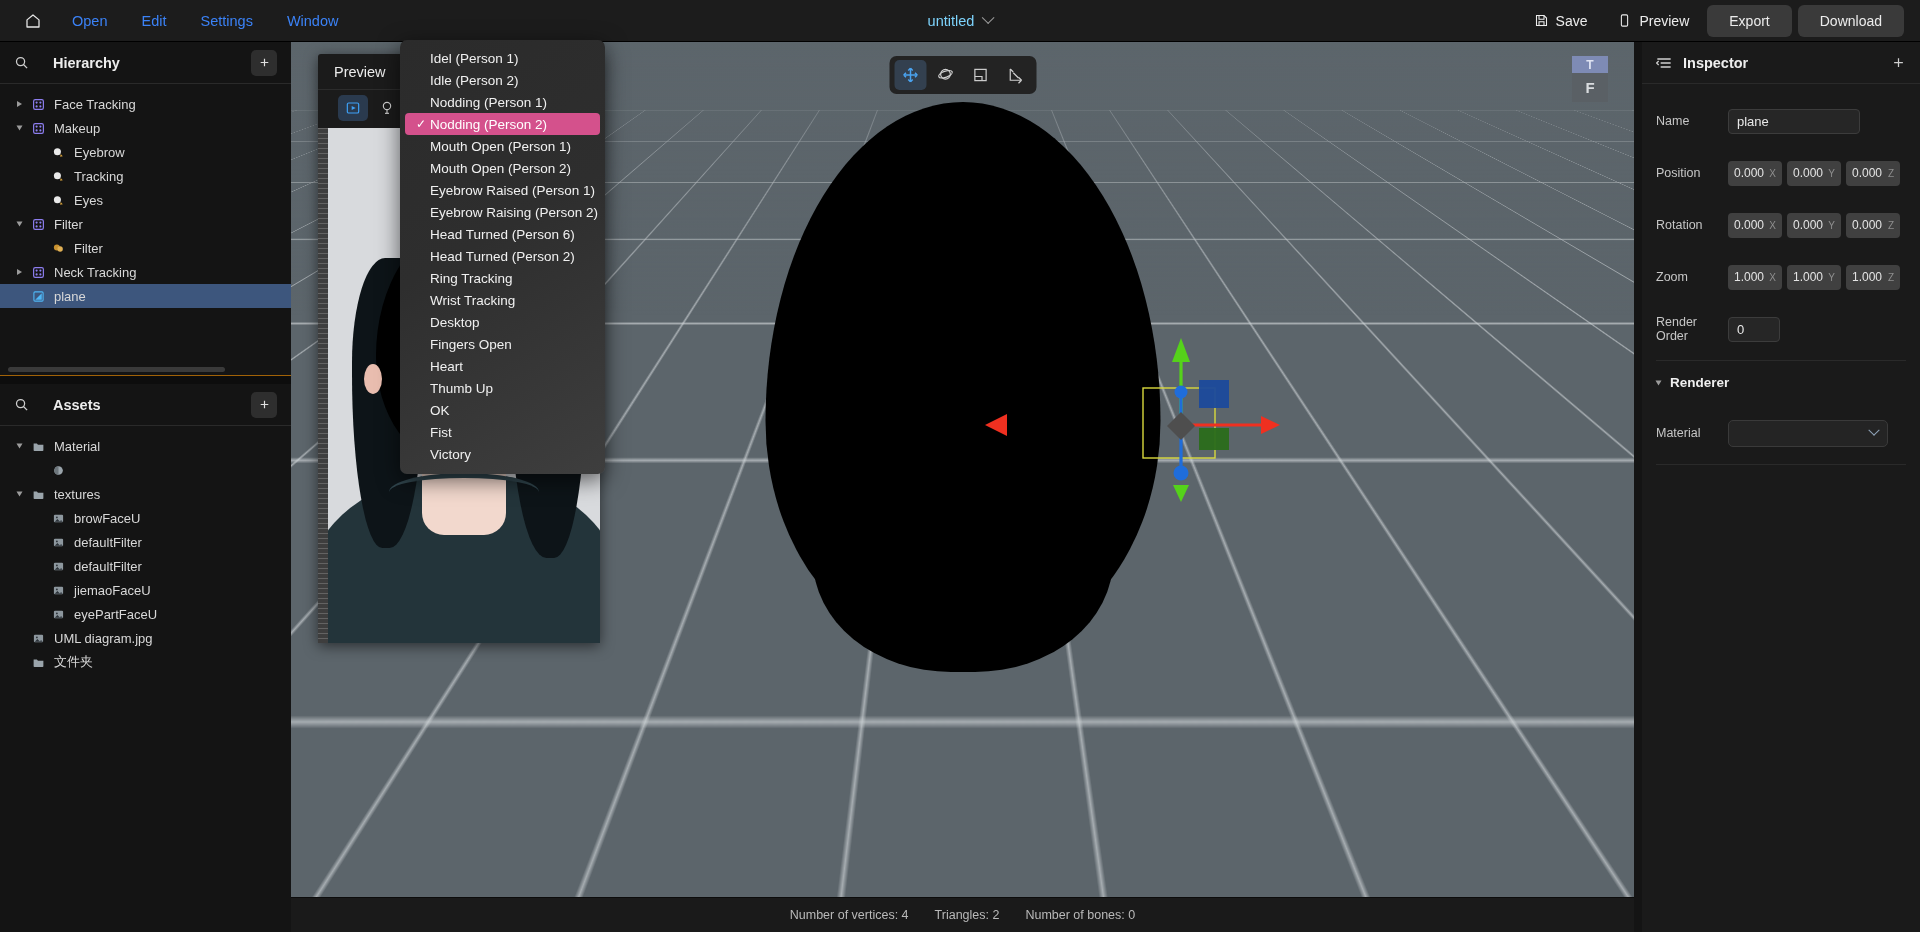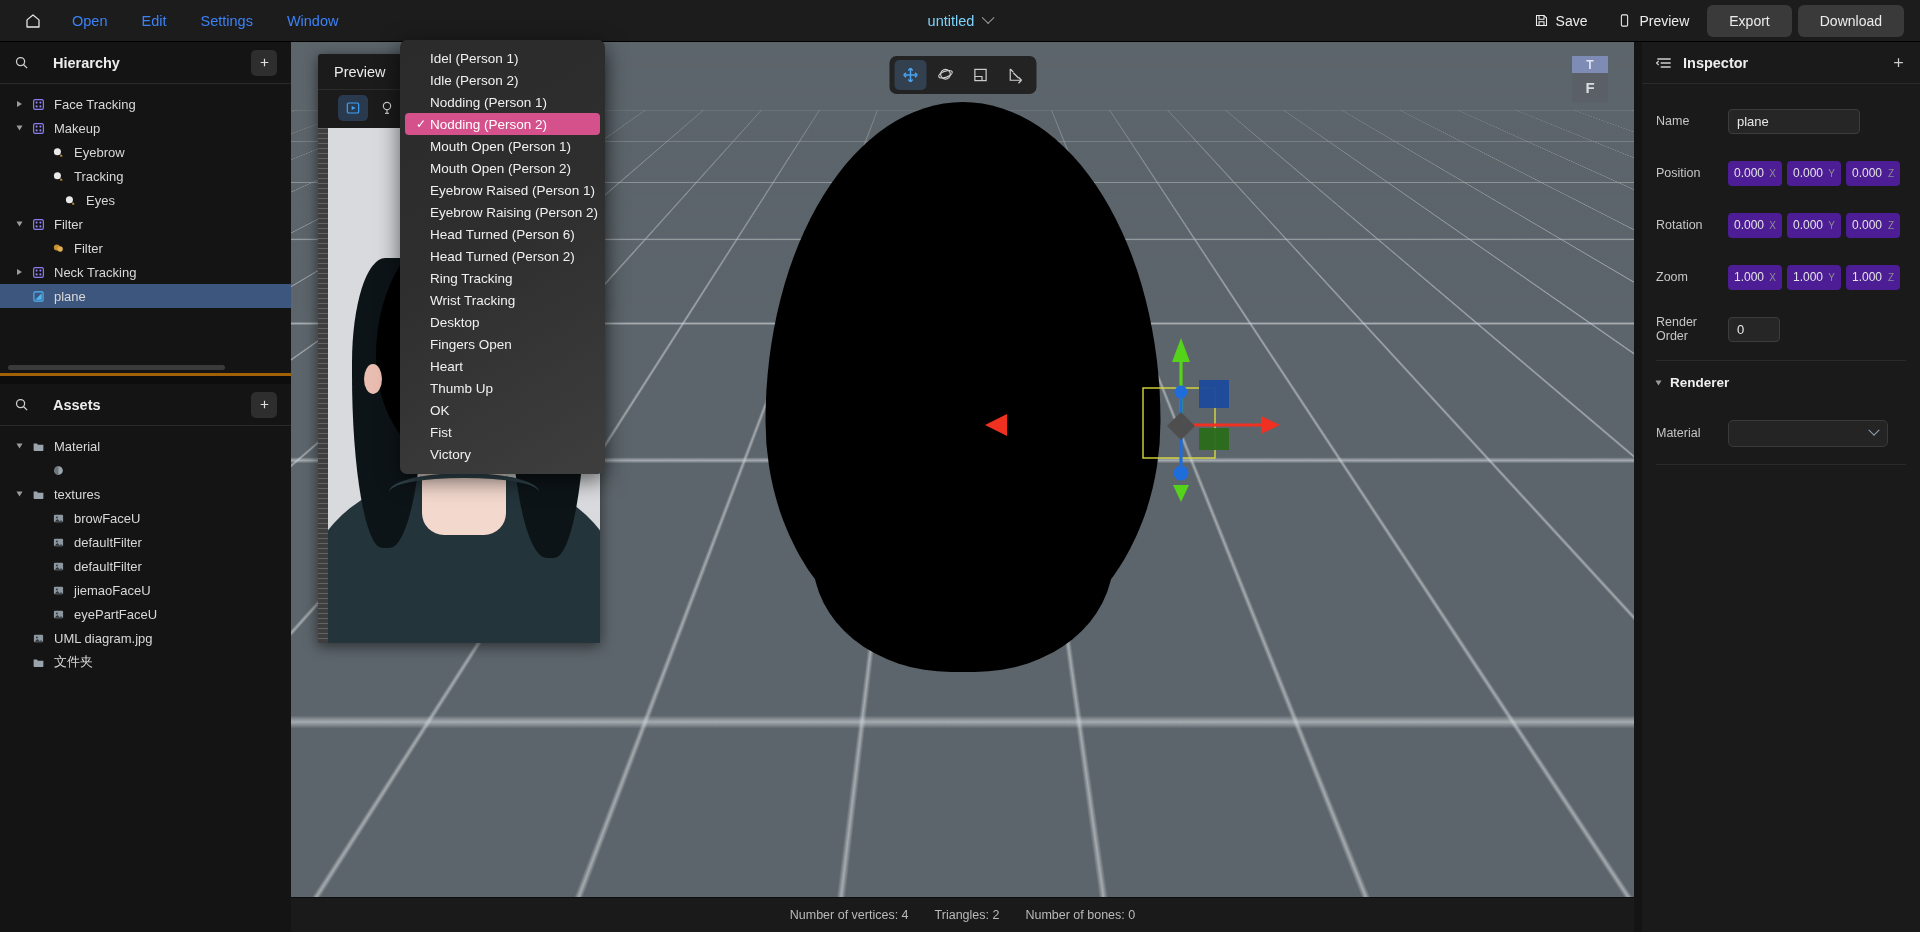--- a/index.html
+++ b/index.html
@@ -59,21 +59,21 @@
     display: flex; align-items: center; height: 24px; font-size: 13px;
     color: #d8d8d8; cursor: pointer; padding-right: 8px; position: relative;
   }
   .tree-row.selected { background: #3d567d; }
   .tw { width: 18px; display: flex; align-items: center; justify-content: center; flex: 0 0 18px; }
   .tri { width: 0; height: 0; border-left: 5px solid #9b9b9b; border-top: 3.5px solid transparent; border-bottom: 3.5px solid transparent; }
   .tri.open { transform: rotate(90deg); }
   .node-ico { width: 20px; flex: 0 0 20px; display: flex; align-items: center; justify-content: center; }
   .node-label { margin-left: 6px; white-space: nowrap; }
 
-  .hier-body { height: 292px; overflow: hidden; position: relative; border-bottom: 3px solid #a16207; }
+  .hier-body { height: 292px; overflow: hidden; position: relative; border-bottom: 1px solid #a16207; }
   .assets-body { height: 470px; overflow: hidden; position: relative; }
   .panel-divider { height: 8px; background: #0d0d0d; }
   .hscroll {
     position: absolute; left: 8px; right: 66px; bottom: 3px; height: 5px;
     background: #3a3a3a; border-radius: 3px; cursor: pointer;
   }
 
   
   .viewport {
     position: absolute; left: 291px; top: 42px; width: 1343px; height: 855px;
@@ -186,21 +186,21 @@
   .prop-row { display: flex; align-items: center; height: 30px; padding: 0 14px; margin-top: 22px; }
   .prop-label { width: 72px; font-size: 12.5px; color: #c6c6c6; flex: 0 0 72px; }
   .txt-input {
     height: 25px; background: #262626; border: 1px solid #3c3c3c; border-radius: 4px;
     color: #e8e8e8; font-size: 13px; padding: 0 8px; font-family: "Liberation Sans", sans-serif;
     outline: none;
   }
   .name-input { width: 132px; }
   .vec-group { display: flex; gap: 5px; }
   .vec-cell {
-    width: 54px; height: 25px; background: #4c1d95; border-radius: 4px;
+    width: 54px; height: 25px; background: #404040; border-radius: 4px;
     display: flex; align-items: center; justify-content: space-between; padding: 0 6px;
   }
   .vec-val { font-size: 12px; color: #e4e4e4; }
   .vec-axis { font-size: 10px; color: #8e8e8e; }
   .ro-input { width: 52px; }
   .sec-divider { height: 1px; background: #2a2a2a; margin: 16px 14px 0 14px; }
   .mat-select {
     width: 160px; height: 27px; background: #242424; border: 1px solid #3a3a3a; border-radius: 5px;
     display: flex; align-items: center; justify-content: flex-end; padding-right: 9px; cursor: pointer;
   }
@@ -314,21 +314,21 @@
           <div class="tree-row" style="padding-left: 30px;">
             <span class="tw"></span>
             <span class="node-ico">
               <svg width="13" height="13" viewBox="0 0 24 24">
                 <circle cx="10" cy="10.5" r="6.5" fill="#e9e9e9"></circle>
                 <path d="M15 14 l5 5 -5 1 1-5z" fill="#d6a23a"></path>
               </svg>
             </span>
             <span class="node-label">Tracking</span>
           </div>
-          <div class="tree-row" style="padding-left: 30px; margin-left: 12px;">
+          <div class="tree-row" style="padding-left: 30px;">
             <span class="tw"></span>
             <span class="node-ico">
               <svg width="13" height="13" viewBox="0 0 24 24">
                 <circle cx="10" cy="10.5" r="6.5" fill="#e9e9e9"></circle>
                 <path d="M15 14 l5 5 -5 1 1-5z" fill="#d6a23a"></path>
               </svg>
             </span>
             <span class="node-label">Eyes</span>
           </div>
           <div class="tree-row" style="padding-left: 10px;">

